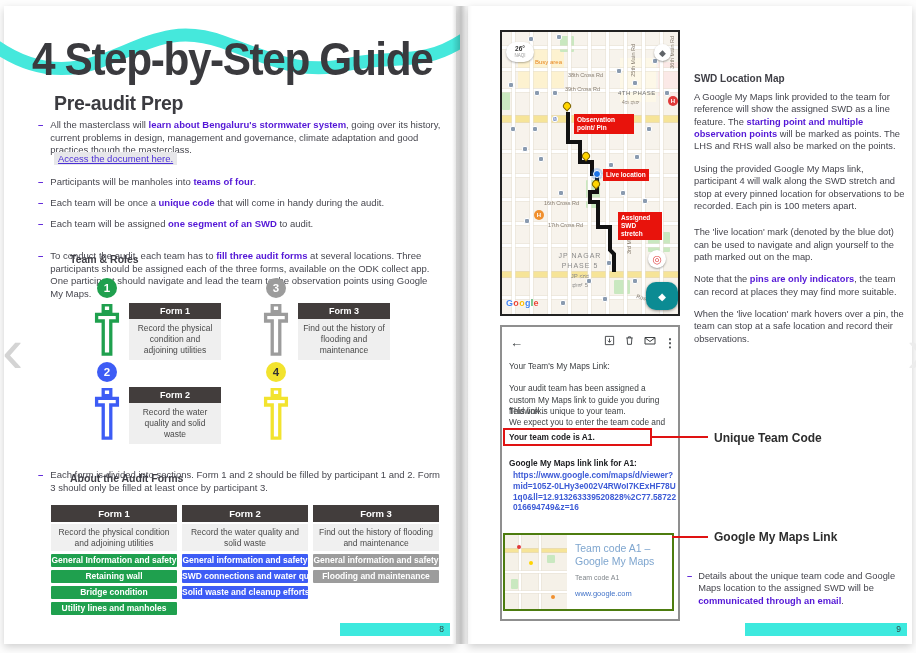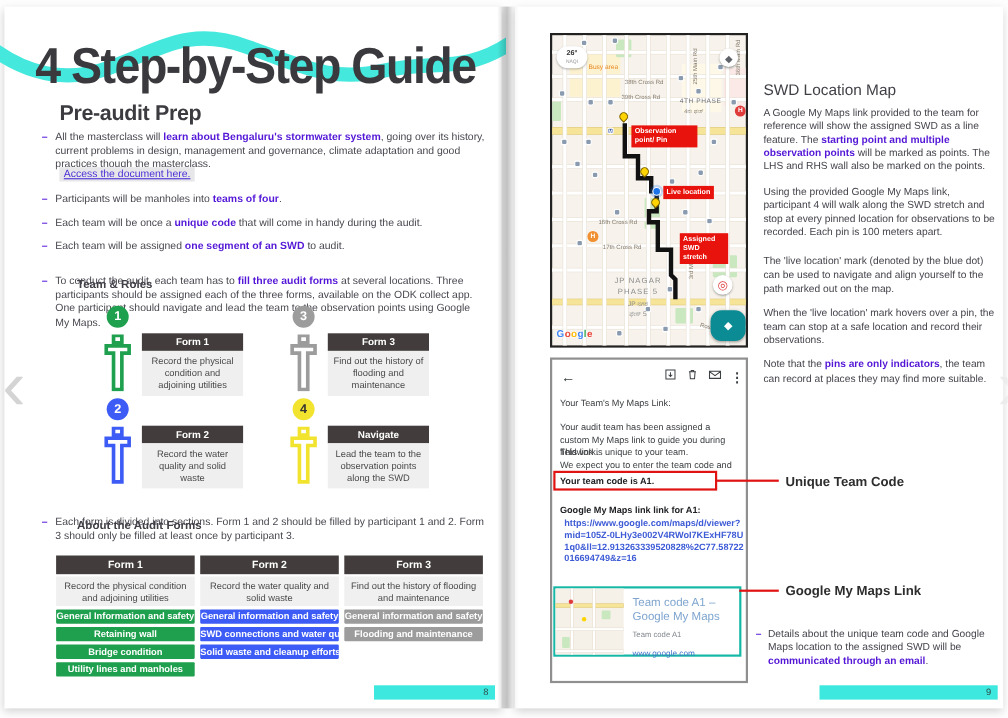--- a/index.html
+++ b/index.html
@@ -72,38 +72,38 @@
             font-weight:700; text-align:center; line-height:10px; z-index:4; }
   .glogo { position:absolute; left:4px; top:266px; font-size:9px; font-weight:700; z-index:7;
            text-shadow:0 0 2px #fff, 0 0 2px #fff; letter-spacing:.3px; }
   .weather { position:absolute; left:4px; top:10px; width:28px; height:20px; background:#fff; border-radius:10px;
              box-shadow:0 1px 2px rgba(0,0,0,.3); text-align:center; z-index:7; cursor:pointer; }
   .weather .t { font-size:6.5px; font-weight:700; color:#333; line-height:8px; margin-top:3px; }
   .weather .s { font-size:4.5px; color:#999; line-height:5px; }
 
   
   .textcol { position:absolute; left:226px; top:67px; width:214px; color:#45454d; }
-  .textcol h4 { margin:0 0 7px 0; font-size:14px; font-weight:400; color:#3f3f46; }
+  .textcol h4 { margin:0 0 7px 0; font-size:10px; font-weight:700; color:#3f3f46; }
   .textcol p { margin:0 0 10px 0; font-size:9.3px; line-height:1.33; }
   .textcol p.gap { margin-top:14px; }
 
   
   .phone { position:absolute; left:32px; top:319px; width:180px; height:296px;
            border:2px solid #8f8f8f; background:#fff; }
   .ptoolbar { position:absolute; top:6px; left:0; width:100%; height:22px; }
   .pt-ic { position:absolute; top:2px; color:#3c4043; cursor:pointer; }
   .back { left:8px; font-size:13px; line-height:16px; }
   .dots { left:162px; font-size:12px; font-weight:700; line-height:16px; }
   .pbody { position:absolute; left:7px; top:34px; width:163px; font-size:8.3px; color:#3d4043; line-height:1.4; }
   .teamcode { position:absolute; left:1px; top:101px; width:149px; border:2px solid #e01212;
               font-size:8.3px; font-weight:700; color:#202124; padding:2px 4px; background:#fff; }
   .linklabel { position:absolute; left:7px; top:131px; font-size:8.3px; font-weight:700; color:#202124; }
   .urls { position:absolute; left:11px; top:143px; width:166px; font-size:8.3px; font-weight:700;
           color:#3d5bd6; line-height:1.3; word-break:break-all; cursor:pointer; }
-  .card { position:absolute; left:1px; top:206px; width:171px; height:64px; border:2px solid #14b8a6;
+  .card { position:absolute; left:1px; top:206px; width:171px; height:78px; border:2px solid #4d7c0f;
           display:flex; background:#fff; cursor:pointer; }
   .thumb { width:62px; height:100%; background:#f5f1e8; position:relative; overflow:hidden; flex:0 0 auto; }
   .cardtxt { padding:7px 6px 0 8px; }
   .ct1 { font-size:10.5px; color:#7fa6cf; line-height:1.25; }
   .ct2 { font-size:7px; color:#80868b; margin-top:6px; }
   .ct3 { font-size:7.5px; color:#4273c8; margin-top:8px; }
 
   .redline { position:absolute; height:2px; background:#e01212; }
   .annot { position:absolute; font-size:12px; font-weight:700; color:#2d2d2d; white-space:nowrap; }
   .bbullet { position:absolute; left:219px; top:564px; width:216px; display:flex; gap:6px;
@@ -182,24 +182,20 @@
       <div class="role-head">Form 2</div>
       <div class="role-desc">Record the water quality and solid waste</div>
     </div>
   </div>
   <div class="role" style="left:257px; top:356px">
     <div class="role-num" style="background-color: rgb(242, 227, 46); color: rgb(51, 51, 51);">4</div>
     <div class="role-person" style="color: rgb(242, 227, 46);">
       <svg class="icon" width="30" height="52" viewBox="0 0 60 110">
           <path d="M22,2 h16 v14 h-16 z M8,22 h44 v14 h-14 v70 h-16 v-70 h-14 z" fill="none" stroke="currentColor" stroke-width="7"></path>
         </svg>
-    </div>
-    <div class="role-box">
-      <div class="role-head">Navigate</div>
-      <div class="role-desc">Lead the team to the observation points along the SWD</div>
     </div>
   </div>
 
   <h3 class="h3" style="left:50px; top:450px">About the Audit Forms</h3>
   <div class="bullet" style="left:34px; top:463px">
     <span class="dash">–</span>
     <span><span>Each form is divided into sections. Form 1 and 2 should be filled by participant 1 and 2. Form 3 should only be filled at least once by participant 3.</span></span>
   </div>
 
   <div class="fcol" style="left:47px; top:499px">
@@ -337,22 +333,22 @@
       <span style="color:#fff;font-size:10px">◆</span>
     </div>
     <div class="glogo"><span style="color: rgb(66, 133, 244);">G</span><span style="color: rgb(234, 67, 53);">o</span><span style="color: rgb(251, 188, 5);">o</span><span style="color: rgb(66, 133, 244);">g</span><span style="color: rgb(52, 168, 83);">l</span><span style="color: rgb(234, 67, 53);">e</span></div>
   </div>
 
   <div class="textcol">
     <h4>SWD Location Map</h4>
     <p><span>A Google My Maps link provided to the team for reference will show the assigned SWD as a line feature. The </span><span style="font-weight: 700; color: rgb(83, 22, 214);">starting point and multiple observation points</span><span> will be marked as points. The LHS and RHS wall also be marked on the points.</span></p>
     <p><span>Using the provided Google My Maps link, participant 4 will walk along the SWD stretch and stop at every pinned location for observations to be recorded. Each pin is 100 meters apart.</span></p>
     <p class="gap"><span>The 'live location' mark (denoted by the blue dot) can be used to navigate and align yourself to the path marked out on the map.</span></p>
+    <p><span>Note that the </span><span style="font-weight: 700; color: rgb(83, 22, 214);">pins are only indicators</span><span>, the team can record at places they may find more suitable.</span></p>
     <p><span>When the 'live location' mark hovers over a pin, the team can stop at a safe location and record their observations.</span></p>
-    <p><span>Note that the </span><span style="font-weight: 700; color: rgb(83, 22, 214);">pins are only indicators</span><span>, the team can record at places they may find more suitable.</span></p>
   </div>
 
   <div class="phone">
     <div class="ptoolbar">
       <span class="pt-ic back">←</span>
       <span class="pt-ic" style="left:102px">
         <svg class="icon" width="11" height="11" viewBox="0 0 12 12">
             <path d="M1.5,1.5 h9 v9 h-9 z M6,3.8 v4 M4.2,6.2 L6,8 L7.8,6.2" fill="none" stroke="#3c4043" stroke-width="1"></path>
           </svg>
       </span>

